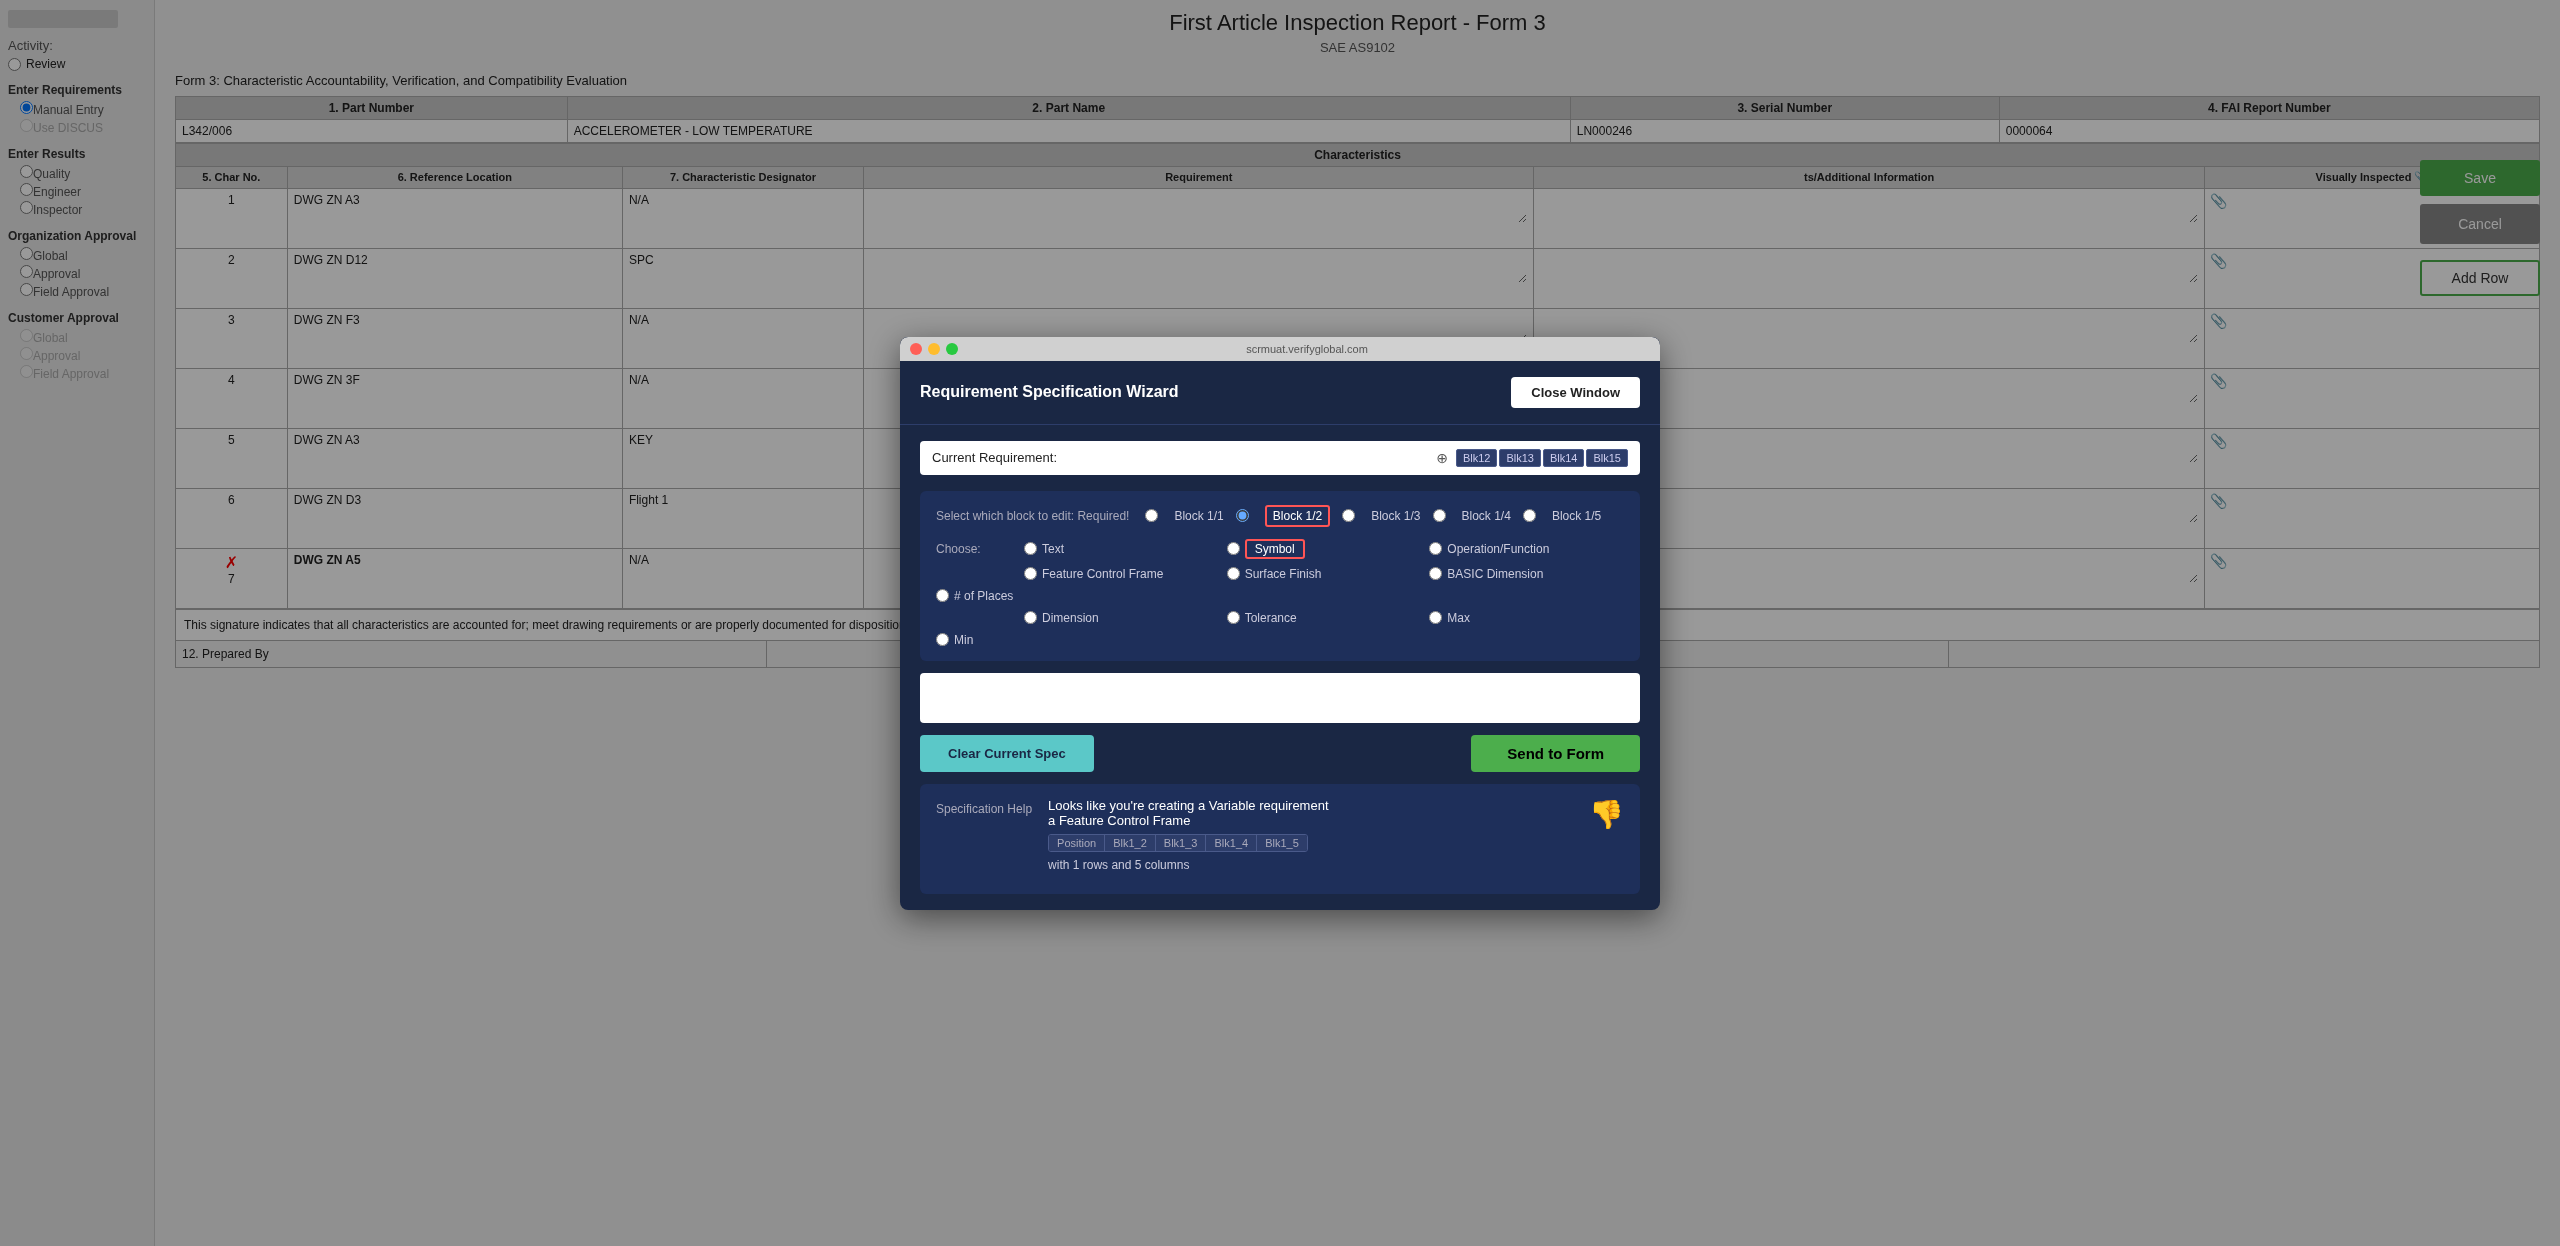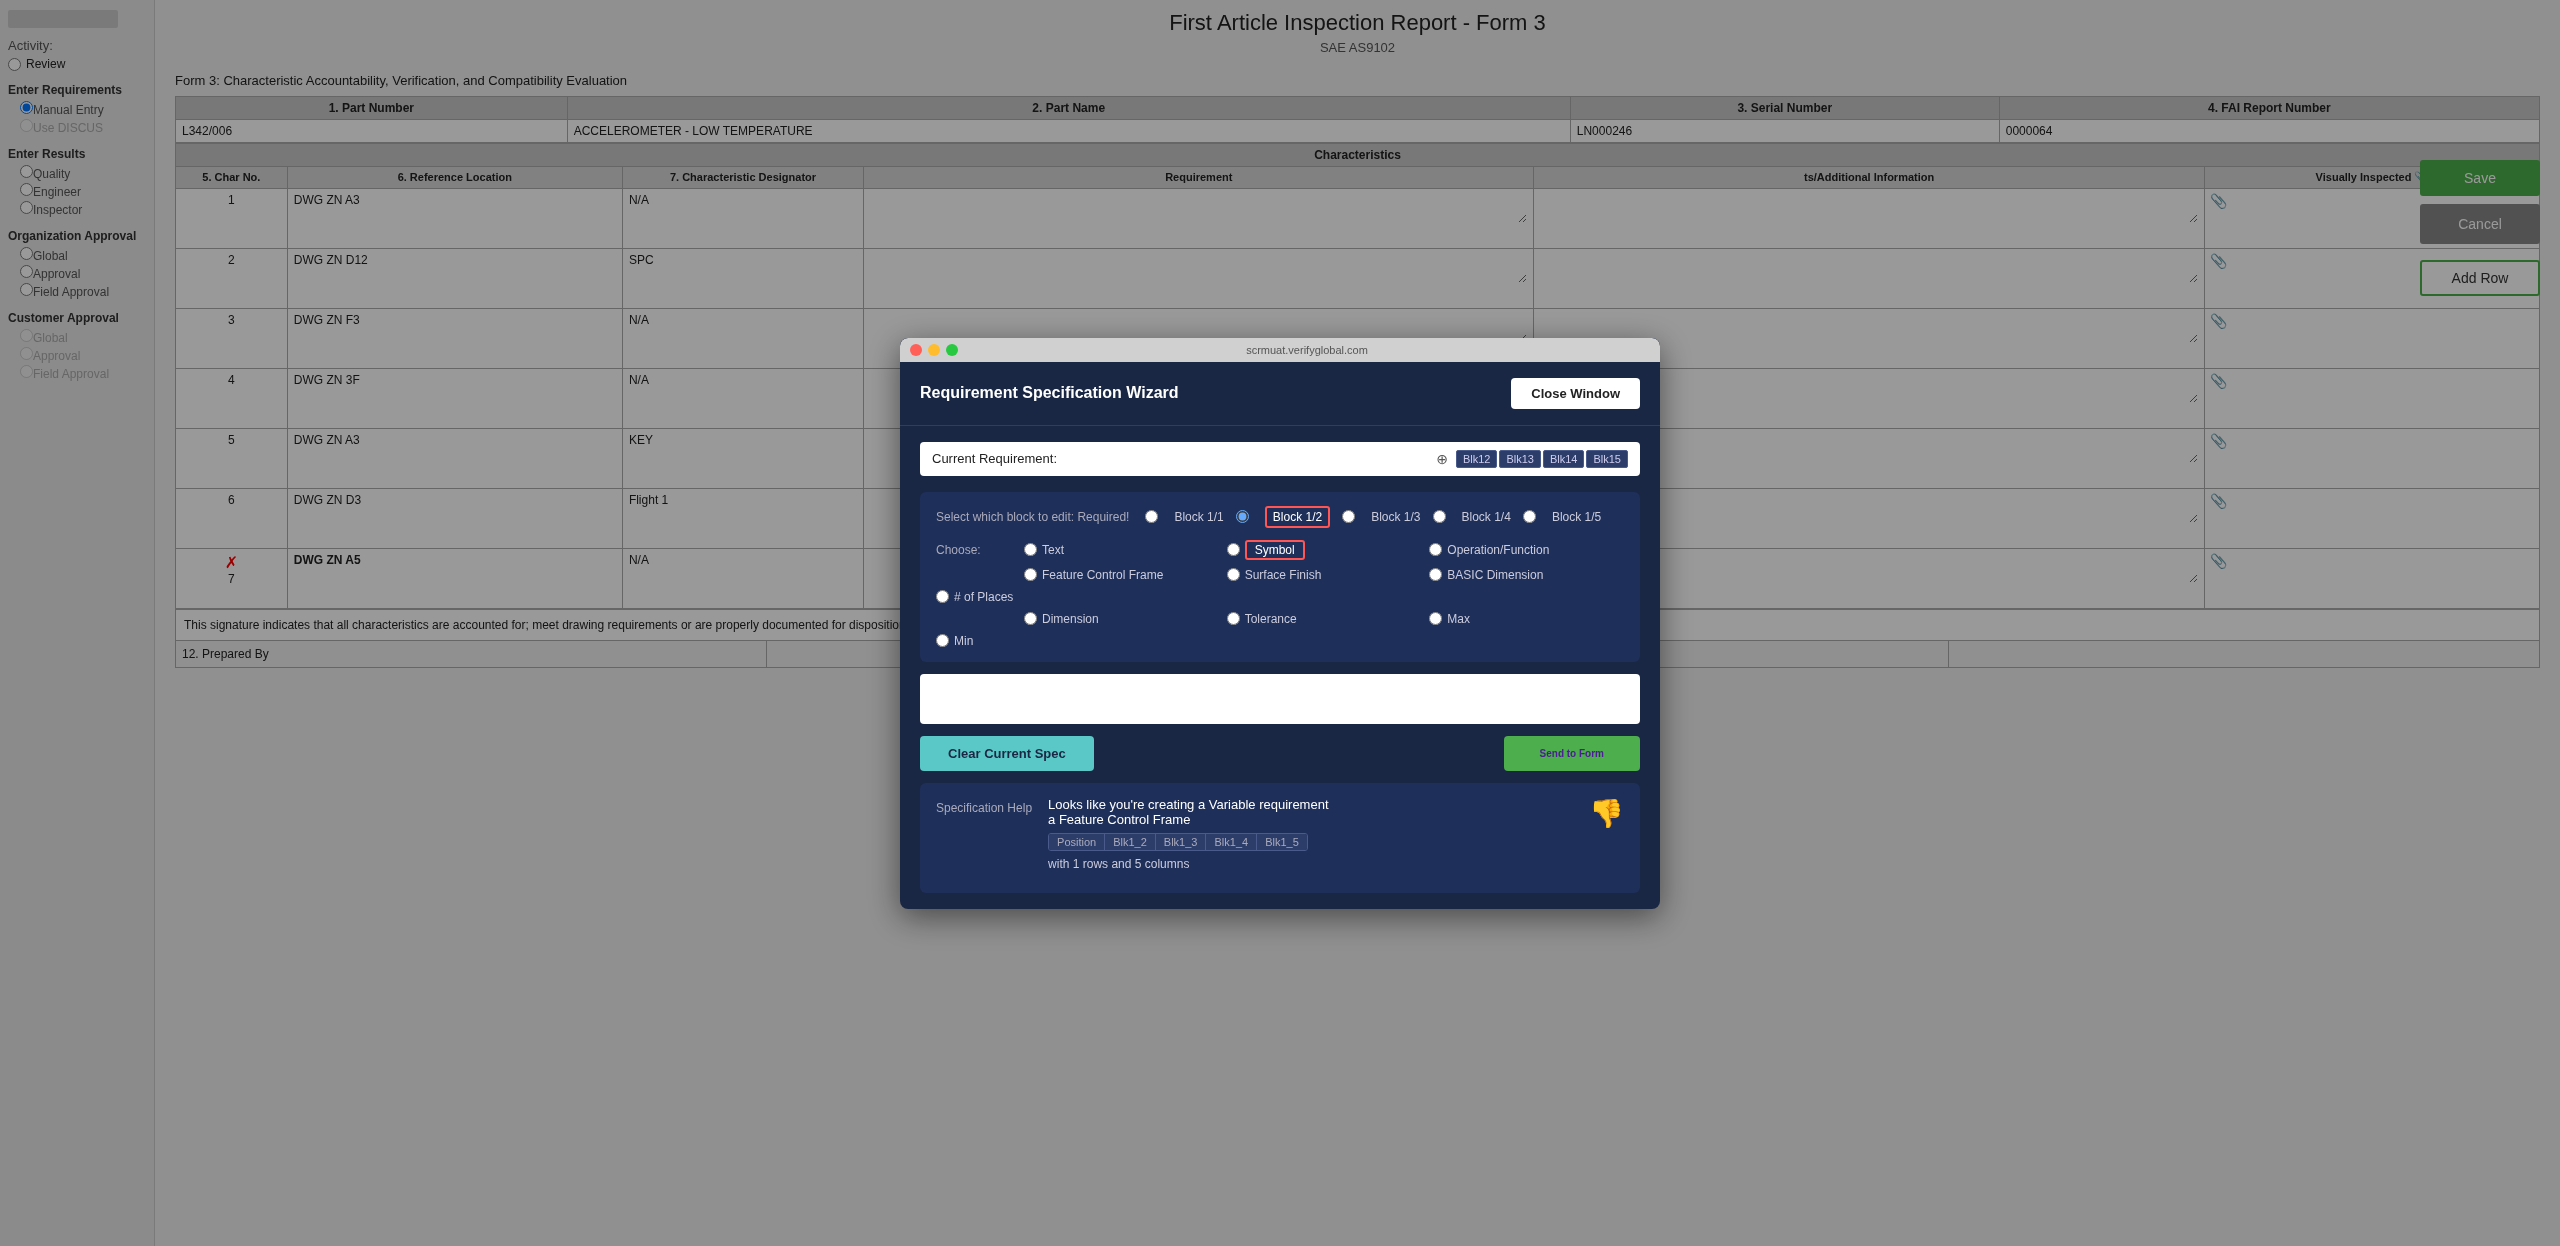--- a/index.html
+++ b/index.html
@@ -202,24 +202,24 @@
       color: #1a2744;
       border: none;
       padding: 10px 28px;
       font-size: 13px;
       cursor: pointer;
       border-radius: 4px;
       font-weight: bold;
     }
     .btn-send-form {
       background: #4cae4c;
-      color: #4c1d95;
+      color: #000000;
       border: none;
       padding: 10px 36px;
-      font-size: 10px;
+      font-size: 15px;
       cursor: pointer;
       border-radius: 4px;
       font-weight: bold;
     }
 
     
     .help-section {
       background: #1e2f5a;
       border-radius: 6px;
       padding: 14px 16px;

